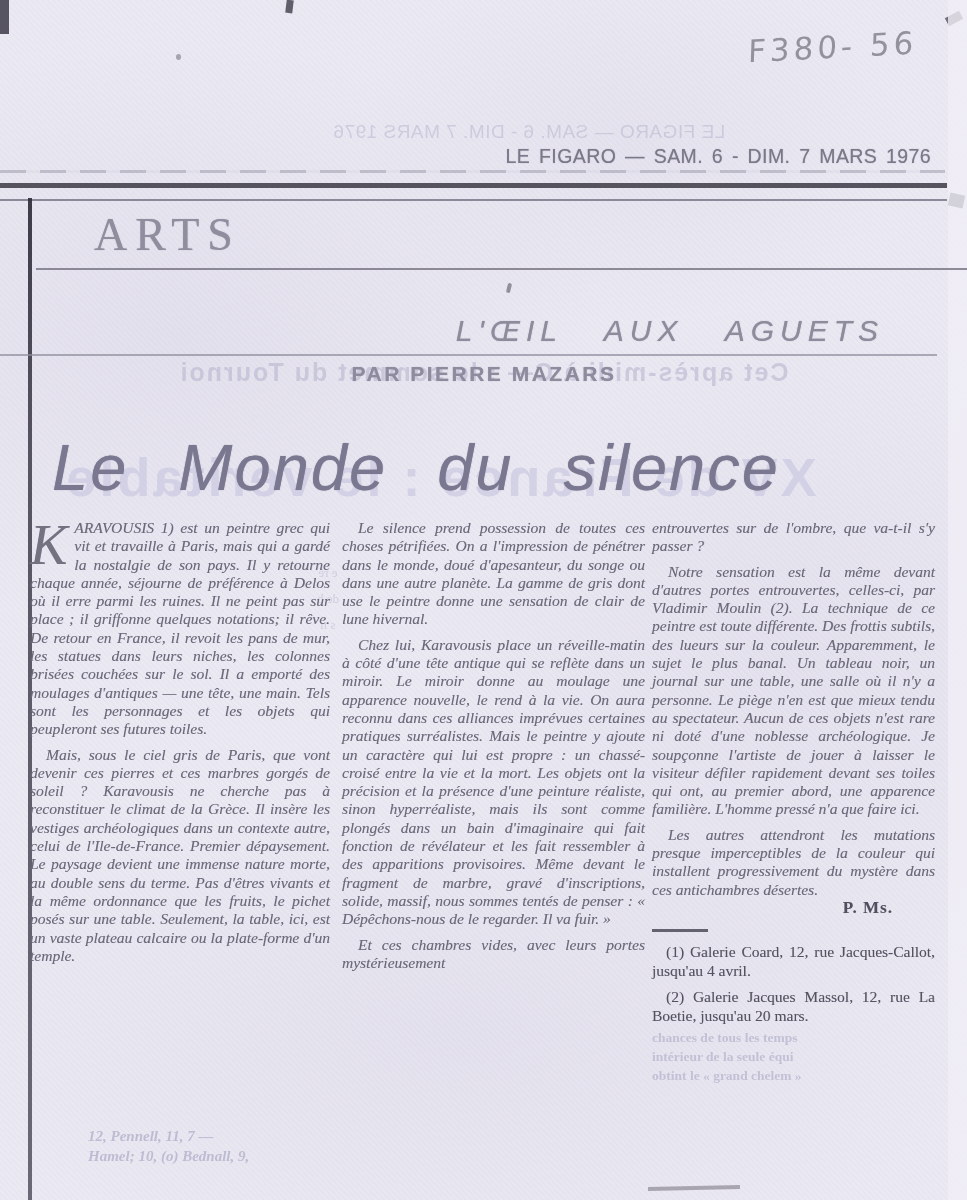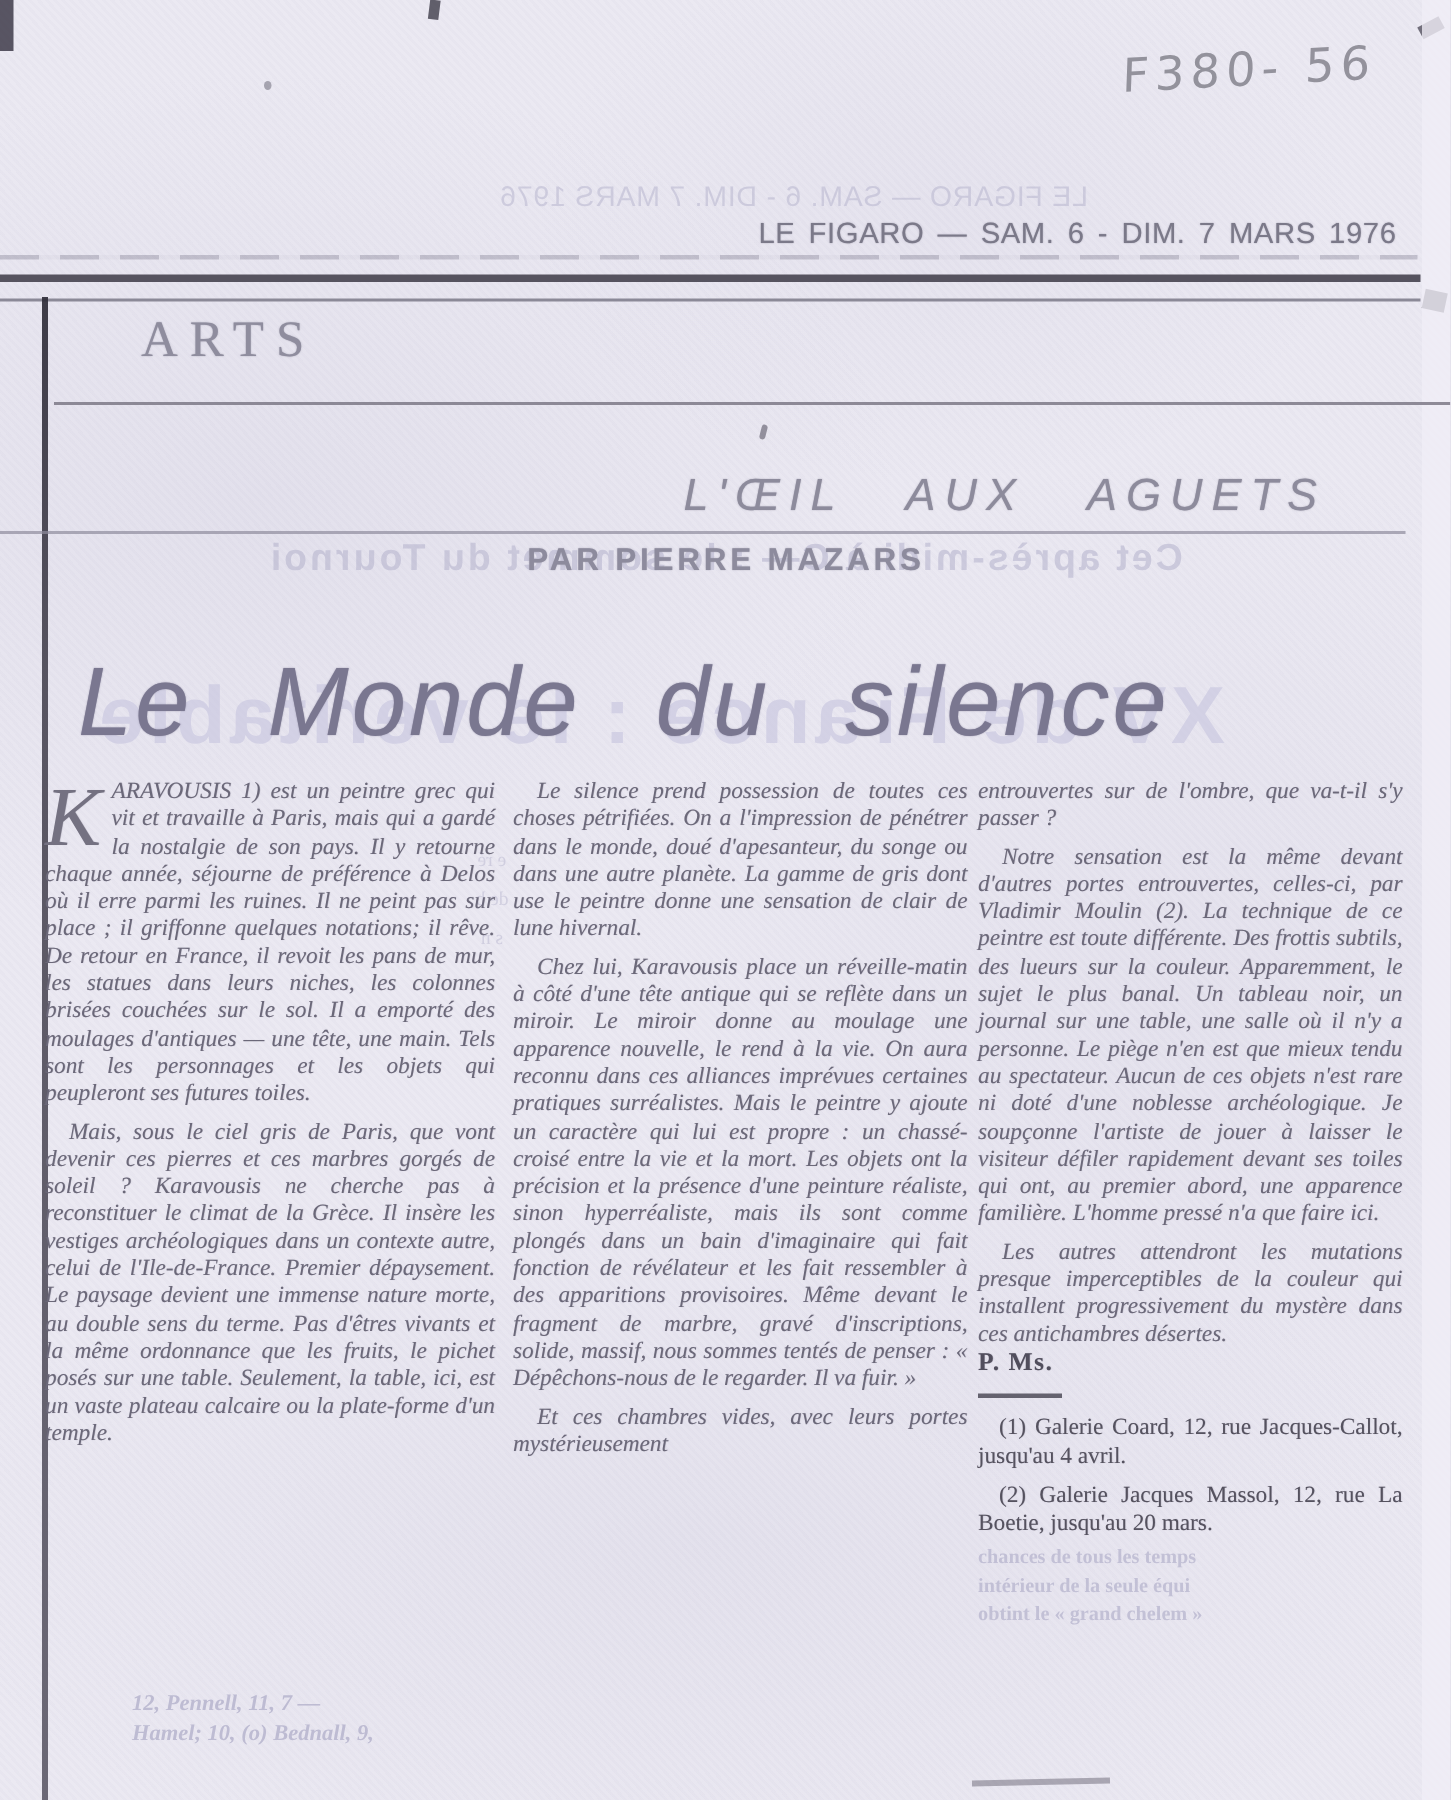--- a/index.html
+++ b/index.html
@@ -53,21 +53,21 @@
     letter-spacing:.4px;word-spacing:3px;text-shadow:0 0 1px rgba(123,121,137,.7);
   }
   .smudge-line{position:absolute;top:170px;left:0;width:945px;height:3px;z-index:2;
     background:repeating-linear-gradient(90deg, rgba(118,115,135,.35) 0 26px, rgba(118,115,135,.05) 26px 40px);}
   .double-rule{position:absolute;top:183px;left:0;width:947px;height:11px;z-index:2;
     border-top:5px solid #56535f;border-bottom:2px solid #8b8997;}
   
   .left-rule{position:absolute;left:28px;top:198px;width:4px;height:1002px;z-index:2;opacity:.92;
     background:linear-gradient(180deg,#2f2d39 0%,#4a4754 25%,#55525f 60%,#605d6b 100%);}
   .arts{position:absolute;left:94px;top:208px;z-index:2;
-    font-family:"Liberation Serif", serif;font-size:34px;color:#8f8d9e;
+    font-family:"Liberation Serif", serif;font-size:46px;color:#8f8d9e;
     letter-spacing:8px;text-shadow:0 0 1px rgba(143,141,158,.8);}
   .arts-rule{position:absolute;left:36px;top:268px;width:931px;height:2px;background:#75727f;opacity:.8;z-index:2;}
   
   .rubric{position:absolute;left:84px;top:314px;width:800px;text-align:right;z-index:2;
     font-family:"Liberation Sans", sans-serif;font-style:italic;font-size:30px;color:#8d8b9c;
     letter-spacing:6px;word-spacing:28px;text-shadow:0 0 1px rgba(141,139,156,.8);}
   .rubric-rule{position:absolute;left:0;top:354px;width:937px;height:2px;background:#8e8c9d;opacity:.7;z-index:2;}
   .byline{position:absolute;left:84px;top:362px;width:800px;text-align:center;z-index:2;
     font-family:"Liberation Sans", sans-serif;font-size:21px;font-weight:700;color:#8d8b9d;
     letter-spacing:2.5px;text-shadow:0 0 1px rgba(141,139,157,.7);}
@@ -82,21 +82,21 @@
     font-size:15.5px;line-height:18.3px;color:#6b6879;text-align:justify;
     text-shadow:.3px .3px .5px rgba(93,90,108,.35);}
   .col p{margin:0;}
   .col p.gap{margin-top:7px;}
   .col p.indent{text-indent:16px;}
   .col1{left:30px;width:300px;}
   .col2{left:342px;width:303px;}
   .col3{left:652px;width:283px;}
   .dropcap{float:left;font-family:"Liberation Serif", serif;font-style:italic;
     font-size:56px;line-height:44px;padding:4px 7px 0 0;color:#747181;}
-  .signature{margin-top:10px;padding-right:42px;
+  .signature{margin-top:10px;text-align:right;padding-right:42px;
     font-style:normal;font-weight:700;font-size:17px;color:#514e5d;letter-spacing:1px;}
   .foot-rule{width:56px;height:3px;background:#4e4b58;margin:12px 0 10px 0;opacity:.85;}
   .footnote{font-style:normal;color:#55525f;line-height:19px;text-indent:14px;}
   .footnote.gap{margin-top:2px;}
 </style>
 </head>
 <body>
 
 <div class="page">
 

